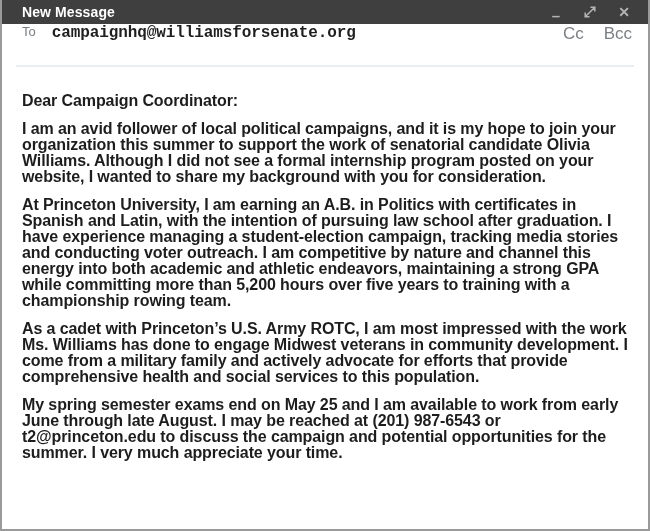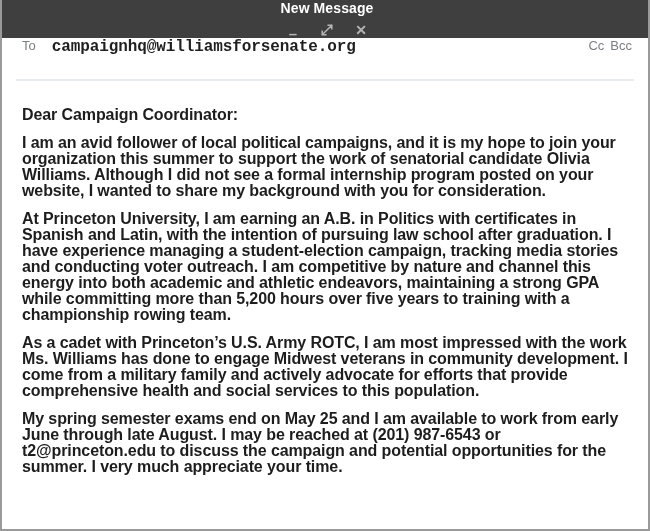--- a/index.html
+++ b/index.html
@@ -12,26 +12,25 @@
     background: #ffffff;
     border-left: 2px solid #9a9a9a;
     border-right: 2px solid #9a9a9a;
     border-bottom: 2px solid #9a9a9a;
     overflow: hidden;
     position: relative;
   }
 
   
   .titlebar {
-    height: 38px;
+    height: 24px;
     background: #3f3f3f;
     display: flex;
     align-items: center;
     padding: 0 16px 0 20px;
-    flex-direction: column;
   }
   .titlebar-title {
     color: #ffffff;
     font-weight: bold;
     font-size: 14px;
     letter-spacing: 0.1px;
     flex: 1;
   }
   .titlebar-controls {
     display: flex;
@@ -67,23 +66,23 @@
     color: #1f1f1f;
     font-weight: bold;
     font-size: 16px;
     letter-spacing: -0.1px;
     font-family: Liberation Mono, monospace;
   }
   .to-value { margin-left: 16px; flex: 1; }
   .subject-value { margin-left: 14px; flex: 1; }
   .ccbcc {
     display: flex;
-    gap: 6px;
+    gap: 20px;
     color: #7b7f83;
-    font-size: 13px;
+    font-size: 17px;
   }
   .ccbcc span { cursor: pointer; }
   .divider {
     height: 1px;
     background: #e9edef;
     margin: 0 14px;
   }
 
   
   .message-body {

